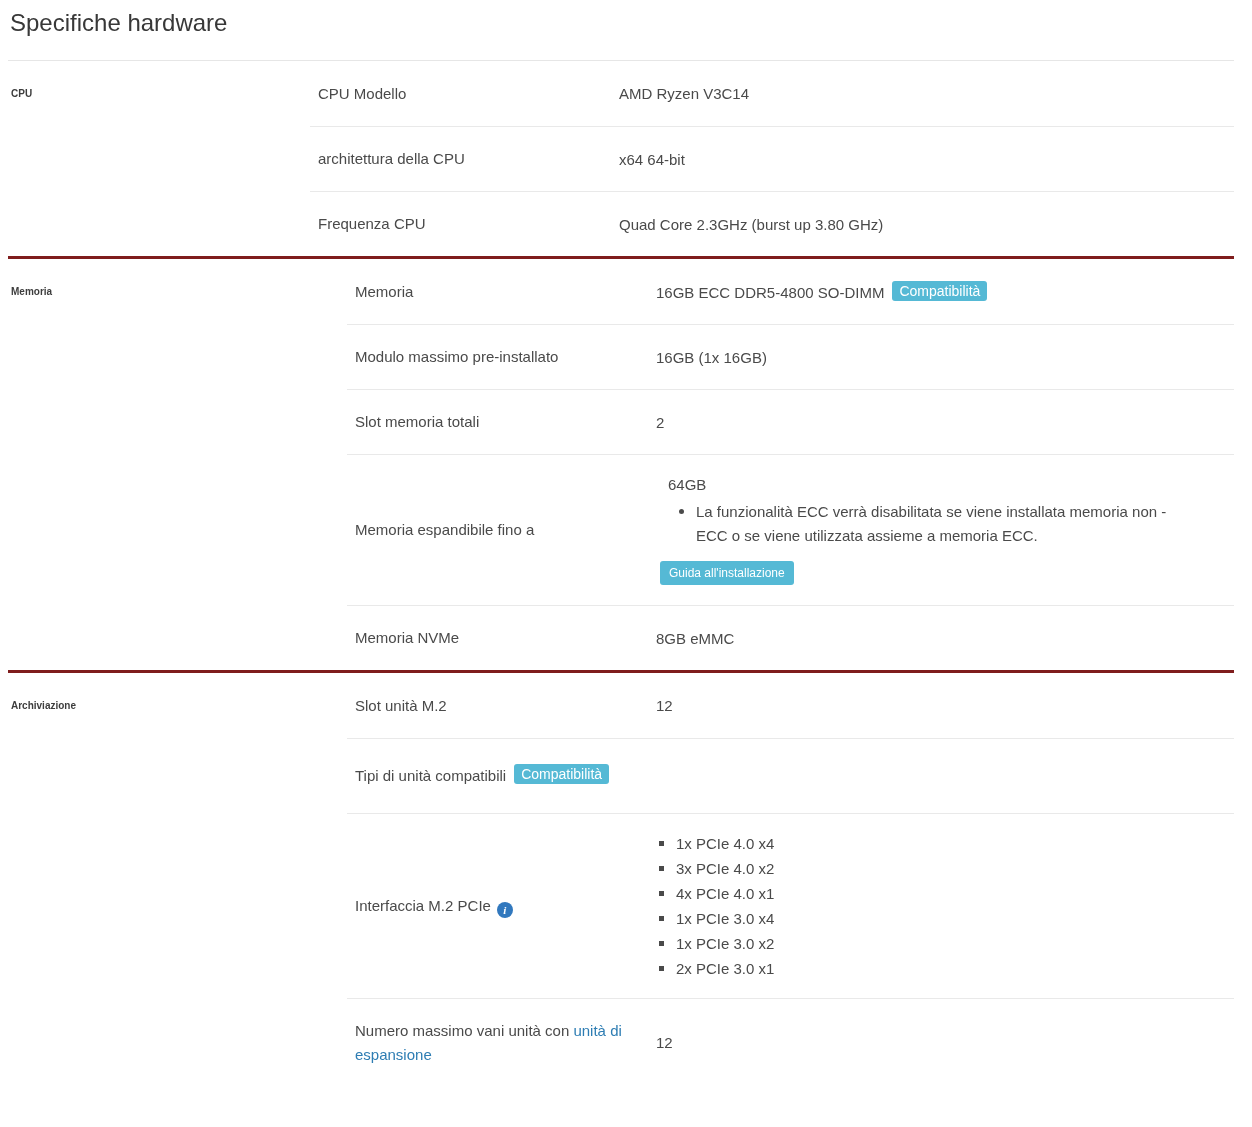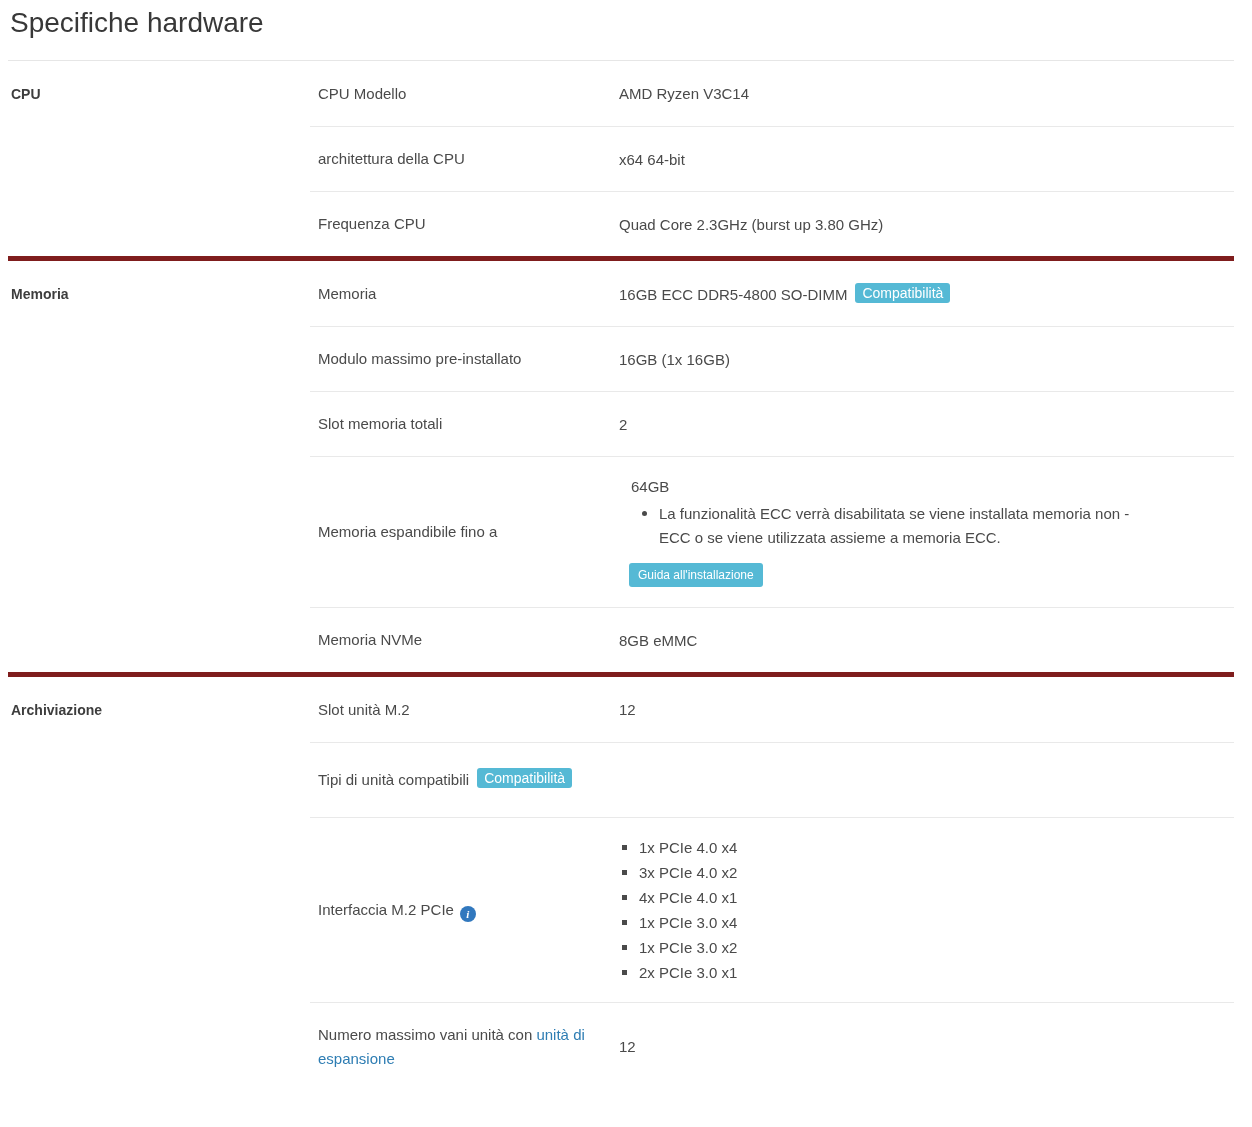--- a/index.html
+++ b/index.html
@@ -6,37 +6,37 @@
   html, body { margin: 0; padding: 0; background: #ffffff; }
   body {
     width: 1252px;
     font-family: "Liberation Sans", sans-serif;
     color: #4a4a4a;
     -webkit-font-smoothing: antialiased;
   }
   .page { padding: 0 18px 0 8px; width: 1252px; }
 
   .page-title {
-    font-size: 28px;
+    font-size: 24px;
     font-weight: 300;
     color: #383838;
     margin: 0;
     padding: 8px 0 0 2px;
     line-height: 30px;
     height: 61px;
     border-bottom: 1px solid #e6e6e6;
   }
 
   
   .spec-section { display: flex; }
-  .spec-section.bordered { border-top: 5px solid #7f1d1d; }
+  .spec-section.bordered { border-top: 3px solid #7f1d1d; gap: 37px; }
   .section-name {
     width: 302px;
     flex-shrink: 0;
-    font-size: 14px;
+    font-size: 10px;
     font-weight: 600;
     color: #3d3d3d;
     height: 65px;
     display: flex;
     align-items: center;
     padding-left: 3px;
   }
   .rows { flex: 1; display: flex; flex-direction: column; min-width: 0; }
 
   
@@ -78,21 +78,21 @@
   .guide-btn {
     display: inline-block;
     background: #55b9d5;
     color: #ffffff;
     font-size: 12px;
     line-height: 14px;
     padding: 5px 9px;
     border-radius: 3px;
     border: none;
     margin-top: 13px;
-    margin-left: 10px;
+    margin-left: 4px;
     cursor: pointer;
     font-family: "Liberation Sans", sans-serif;
   }
 
   
   .info-icon {
     display: inline-flex;
     align-items: center;
     justify-content: center;
     width: 16px;

